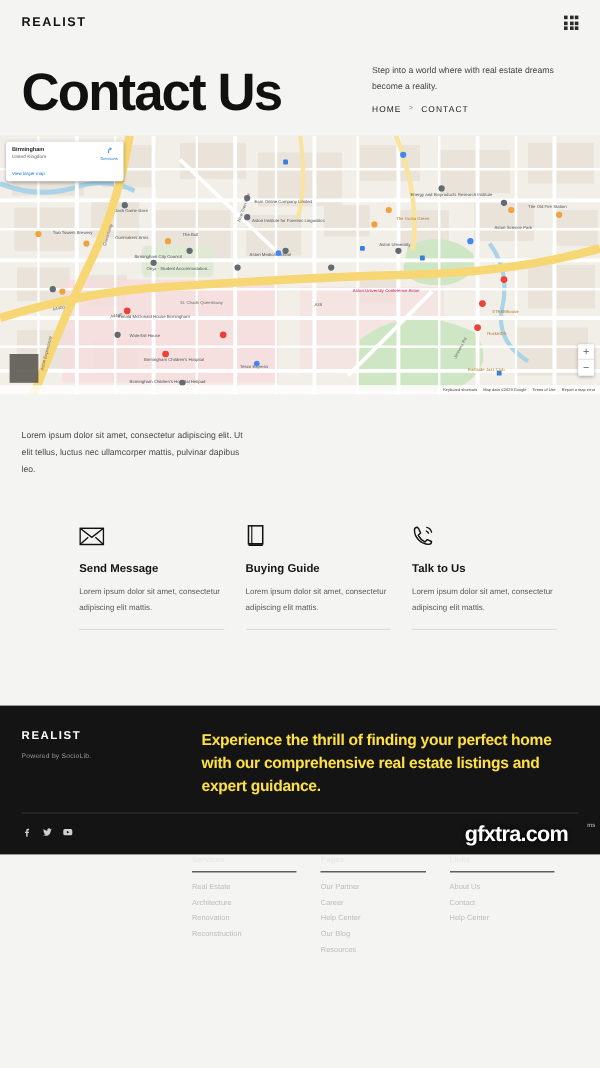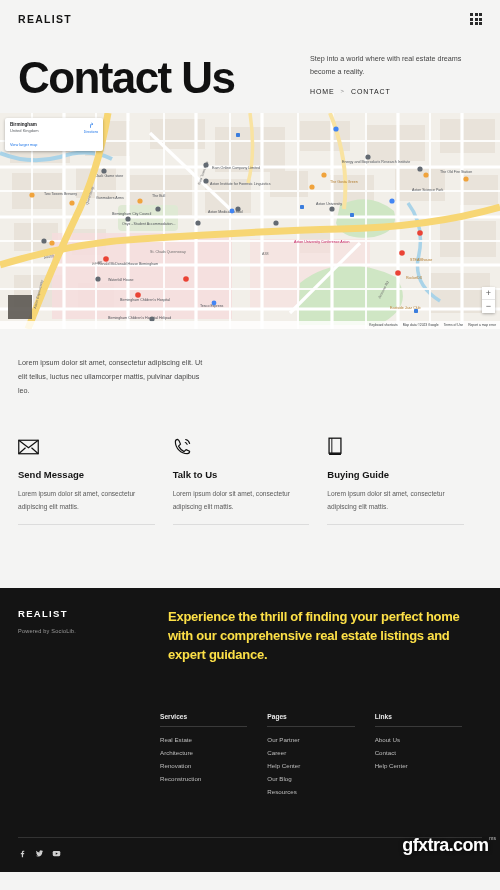--- a/index.html
+++ b/index.html
@@ -2,21 +2,21 @@
 <html><head>
 <meta charset="utf-8">
 <style>
   * { box-sizing: border-box; margin: 0; padding: 0; }
   html, body {
     width: 500px; height: 890px;
     font-family: "Liberation Sans", sans-serif;
     background: #f4f4f3;
     overflow: hidden;
   }
-  .page { width: 500px; height: 872px; position: relative; background: #f4f4f3; }
+  .page { width: 500px; height: 712px; position: relative; background: #f4f4f3; }
 
   
   .topnav {
     height: 38px; display: flex; align-items: center;
     justify-content: space-between; padding: 0 18px;
   }
   .brand {
     font-size: 10.5px; font-weight: 700; letter-spacing: 1.3px; color: #141414;
   }
   .grid-icon { display: grid; grid-template-columns: repeat(3,3px);
@@ -63,21 +63,21 @@
     display: flex; justify-content: flex-end; align-items: center; gap: 5px;
     padding-right: 4px; background: rgba(255,255,255,.82); }
   .attrib span { font-size: 3.3px; color: #3c4043; white-space: nowrap; }
 
   
   .touch { padding: 18px 18px 0 18px; }
   .touch h2 { font-size: 17px; font-weight: 400; color: #111; letter-spacing: -0.4px; }
   .touch p { margin-top: 9px; width: 185px; font-size: 7.2px; line-height: 1.95; color: #4a4a4a; }
 
   
-  .cards { display: flex; padding: 38px 18px 0 18px; gap: 0; }
+  .cards { display: flex; padding: 38px 18px 0 18px; gap: 0; margin-left: 48px; }
   .card { flex: 1 1 0; padding-right: 18px; }
   .card-icon { height: 22px; display: flex; align-items: center; }
   .card h3 { margin-top: 11px; font-size: 9.5px; font-weight: 700; color: #151515; }
   .card p { margin-top: 7px; font-size: 6.6px; line-height: 2.0; color: #5a5a5a;
     padding-bottom: 11px; border-bottom: 1px solid #dcdcdc; }
 
   
   .footer { position: absolute; left: 0; right: 0; bottom: 0; top: 588px;
     background: #141414; color: #fff; }
   .f-top { display: flex; padding: 20px 18px 0 18px; }
@@ -90,22 +90,22 @@
   .f-col { flex: 1 1 0; padding-right: 20px; }
   .f-col-h { font-size: 6.6px; font-weight: 700; color: #e9e9e9;
     padding-bottom: 6px; border-bottom: 1px solid #3a3a3a; }
   .f-col ul { list-style: none; margin-top: 7px; }
   .f-col li { font-size: 6.2px; color: #bdbdbd; padding: 2.9px 0; cursor: pointer; }
   .f-bottom { position: absolute; left: 18px; right: 18px; bottom: 14px;
     border-top: 1px solid #333; padding-top: 11px; display: flex; align-items: center; }
   .socials { display: flex; gap: 8px; }
   .socials a { width: 9px; height: 9px; display: flex; align-items: center;
     justify-content: center; color: #cfcfcf; }
-  .watermark { position: absolute; right: 4px; bottom: 16px; display: flex;
-    align-items: flex-start; gap: 1px; }
+  .watermark { position: absolute; right: 4px; bottom: 6px; display: flex;
+    align-items: flex-start; gap: 16px; }
   .watermark .wm-main { font-size: 18px; font-weight: 700; color: #fff;
     letter-spacing: -0.6px; text-shadow: 0 0 4px rgba(0,0,0,.8); }
   .watermark .wm-sub { font-size: 5px; color: #c9c9c9; padding-bottom: 3px; }
 </style>
 </head>
 <body>
 
 <div class="page">
 
   <div class="topnav">
@@ -337,37 +337,37 @@
             <rect x="1" y="1" width="26" height="18" fill="none" stroke="#111" stroke-width="1.6"></rect>
             <path d="M1 1l13 10L27 1" fill="none" stroke="#111" stroke-width="1.6"></path>
             <path d="M1 19l9-8M27 19l-9-8" fill="none" stroke="#111" stroke-width="1.6"></path>
           </svg>
       </div>
       <h3>Send Message</h3>
       <p>Lorem ipsum dolor sit amet, consectetur adipiscing elit mattis.</p>
     </div>
     <div class="card">
       <div class="card-icon">
-        <svg width="19" height="19" viewBox="0 0 24 24">
-            <path d="M6 3c-1.6 0-3 1.4-3 3 0 8 7 15 15 15 1.6 0 3-1.4 3-3l-4.5-2-2.5 2.5c-3-1.6-5.4-4-7-7L9.5 9 7.5 4.5 6 3z" fill="none" stroke="#111" stroke-width="1.5" stroke-linejoin="round"></path>
-            <path d="M16 3.2a7 7 0 0 1 5 5M15.5 7a3.6 3.6 0 0 1 2.3 2.3" fill="none" stroke="#111" stroke-width="1.4" stroke-linecap="round"></path>
-          </svg>
-      </div>
-      <h3>Talk to Us</h3>
-      <p>Lorem ipsum dolor sit amet, consectetur adipiscing elit mattis.</p>
-    </div>
-    <div class="card">
-      <div class="card-icon">
         <svg width="16" height="19" viewBox="0 0 20 24">
             <rect x="2.5" y="1.5" width="15" height="19" fill="none" stroke="#111" stroke-width="1.6"></rect>
             <path d="M2.5 20.5h15M2.5 22h15" fill="none" stroke="#111" stroke-width="1.3"></path>
             <path d="M6 1.5v19" fill="none" stroke="#111" stroke-width="1.2"></path>
           </svg>
       </div>
       <h3>Buying Guide</h3>
+      <p>Lorem ipsum dolor sit amet, consectetur adipiscing elit mattis.</p>
+    </div>
+    <div class="card">
+      <div class="card-icon">
+        <svg width="19" height="19" viewBox="0 0 24 24">
+            <path d="M6 3c-1.6 0-3 1.4-3 3 0 8 7 15 15 15 1.6 0 3-1.4 3-3l-4.5-2-2.5 2.5c-3-1.6-5.4-4-7-7L9.5 9 7.5 4.5 6 3z" fill="none" stroke="#111" stroke-width="1.5" stroke-linejoin="round"></path>
+            <path d="M16 3.2a7 7 0 0 1 5 5M15.5 7a3.6 3.6 0 0 1 2.3 2.3" fill="none" stroke="#111" stroke-width="1.4" stroke-linecap="round"></path>
+          </svg>
+      </div>
+      <h3>Talk to Us</h3>
       <p>Lorem ipsum dolor sit amet, consectetur adipiscing elit mattis.</p>
     </div>
   </div>
 
   <div class="footer">
     <div class="f-top">
       <div class="f-brandcol">
         <div class="f-brand">REALIST</div>
         <div class="f-powered">Powered by SocioLib.</div>
       </div>

